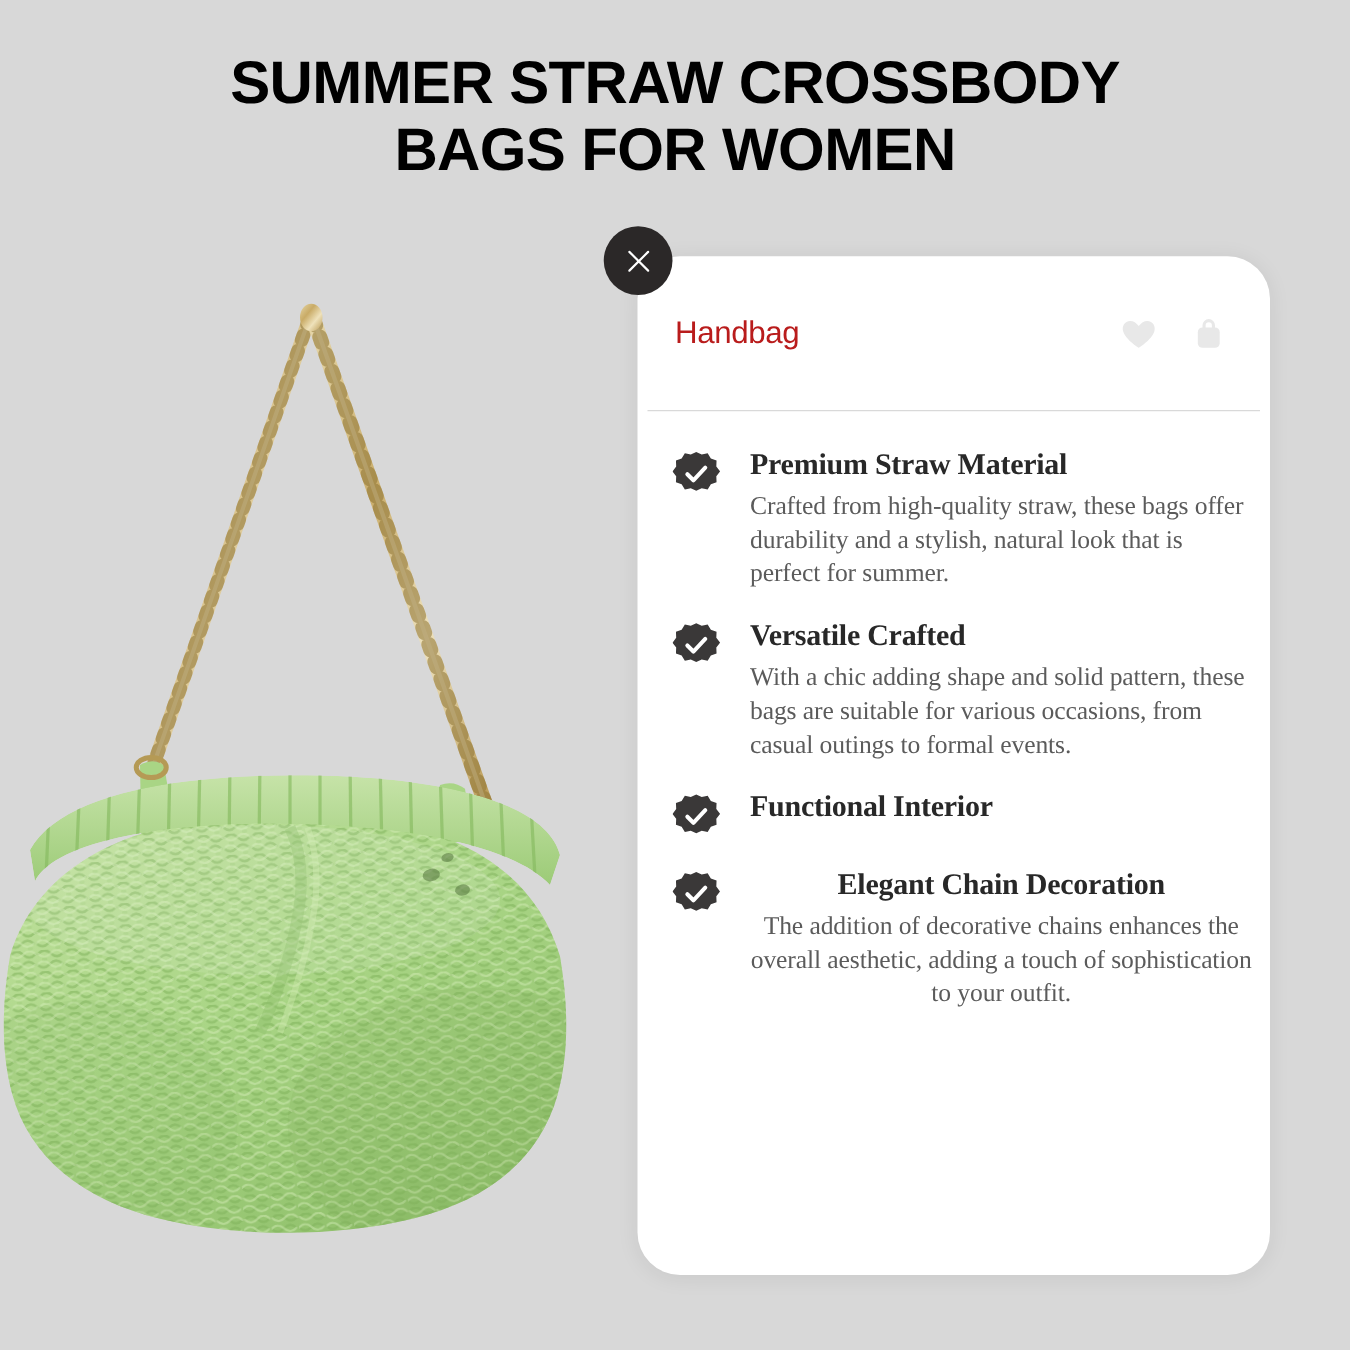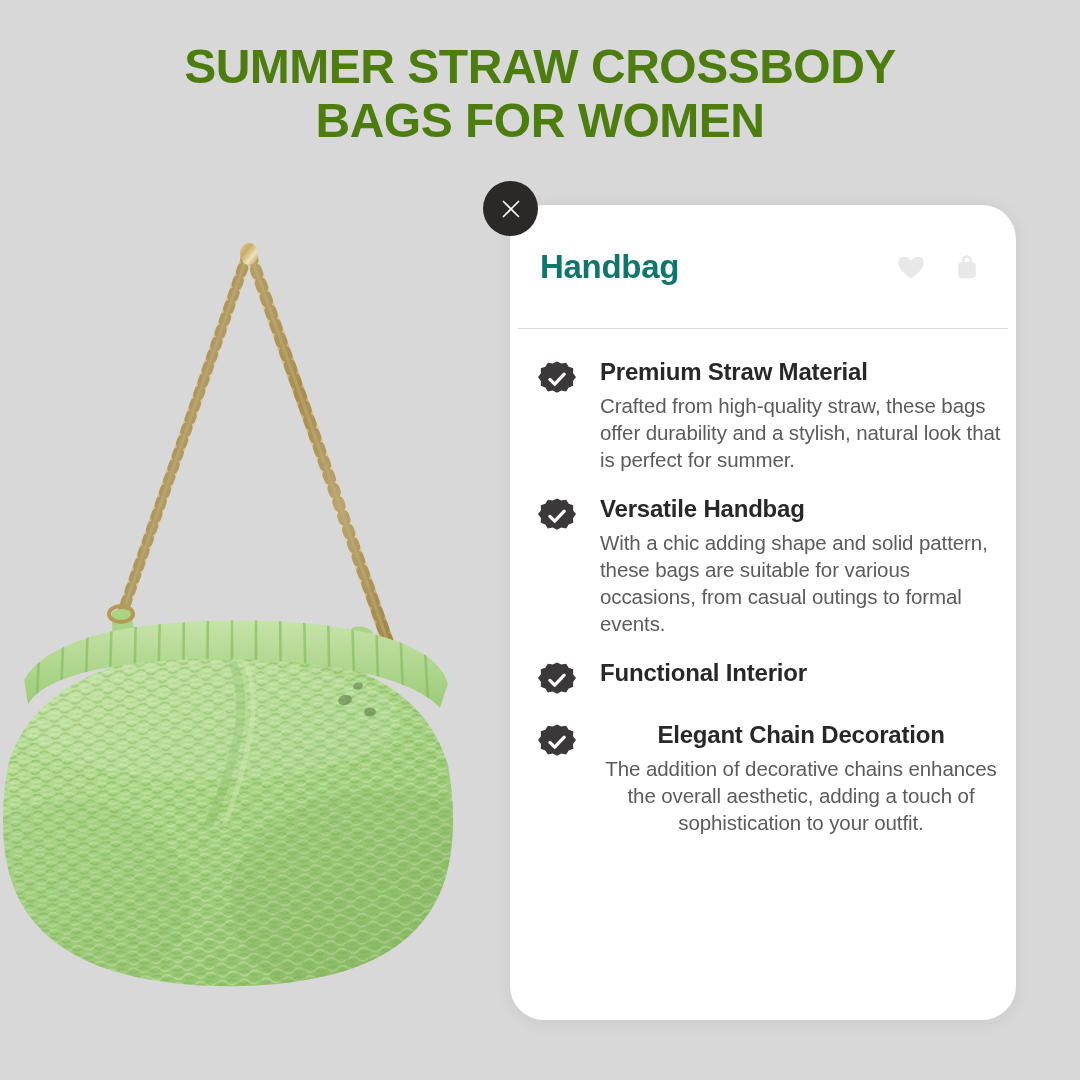--- a/index.html
+++ b/index.html
@@ -22,21 +22,21 @@
     position: absolute;
     top: 40px;
     left: 0;
     width: 1080px;
     text-align: center;
     font-family: "Liberation Sans", sans-serif;
     font-weight: 700;
     font-size: 48px;
     line-height: 54px;
     letter-spacing: -0.5px;
-    color: #4d7c0f;
+    color: #000000;
     text-transform: uppercase;
   }
   .headline .hl-line { display: block; }
 
   
   .product-stage {
     position: absolute;
     left: 0;
     top: 200px;
     width: 510px;
@@ -66,23 +66,23 @@
 
   .card-header {
     position: relative;
     height: 123px;
     padding: 0 30px 0 30px;
     display: flex;
     align-items: center;
   }
 
   .card-title {
-    font-size: 33px;
-    font-weight: 700;
-    color: #0f766e;
+    font-size: 25px;
+    font-weight: 400;
+    color: #b91c1c;
     letter-spacing: -0.3px;
     flex: 1 1 auto;
   }
 
   .header-actions {
     display: flex;
     align-items: center;
     gap: 26px;
     padding-right: 4px;
   }
@@ -102,20 +102,21 @@
   }
 
   .features {
     padding: 28px 14px 0 28px;
   }
 
   .feature {
     display: flex;
     align-items: flex-start;
     margin-bottom: 21px;
+    font-family: Liberation Serif, serif;
   }
   .feature:last-child { margin-bottom: 0; text-align: center; }
 
   .check-badge {
     flex: 0 0 auto;
     width: 38px;
     height: 38px;
     margin-right: 24px;
     margin-top: 3px;
   }
@@ -331,21 +332,21 @@
     </div>
 
     <div class="feature">
       <span class="check-badge">
         <svg viewBox="0 0 40 40" aria-hidden="true">
           <path d="M20 1.6 l4.6 2.2 5-1 2.7 4.3 4.8 1.7 -0.2 5.1 3.1 4.1 -3.1 4.1 0.2 5.1 -4.8 1.7 -2.7 4.3 -5 -1 -4.6 2.2 -4.6 -2.2 -5 1 -2.7 -4.3 -4.8 -1.7 0.2 -5.1 -3.1 -4.1 3.1 -4.1 -0.2 -5.1 4.8 -1.7 2.7 -4.3 5 1 Z" fill="#3a3838"></path>
           <path d="M12.5 20.4 l5.1 5.1 10-10.6" fill="none" stroke="#ffffff" stroke-width="3.4" stroke-linecap="round" stroke-linejoin="round"></path>
         </svg>
       </span>
       <div class="feature-body">
-        <div class="feature-title">Versatile Handbag</div>
+        <div class="feature-title">Versatile Crafted</div>
         <div class="feature-desc">With a chic adding shape and solid pattern, these bags are suitable for various occasions, from casual outings to formal events.</div>
       </div>
     </div>
 
     <div class="feature">
       <span class="check-badge">
         <svg viewBox="0 0 40 40" aria-hidden="true">
           <path d="M20 1.6 l4.6 2.2 5-1 2.7 4.3 4.8 1.7 -0.2 5.1 3.1 4.1 -3.1 4.1 0.2 5.1 -4.8 1.7 -2.7 4.3 -5 -1 -4.6 2.2 -4.6 -2.2 -5 1 -2.7 -4.3 -4.8 -1.7 0.2 -5.1 -3.1 -4.1 3.1 -4.1 -0.2 -5.1 4.8 -1.7 2.7 -4.3 5 1 Z" fill="#3a3838"></path>
           <path d="M12.5 20.4 l5.1 5.1 10-10.6" fill="none" stroke="#ffffff" stroke-width="3.4" stroke-linecap="round" stroke-linejoin="round"></path>
         </svg>

